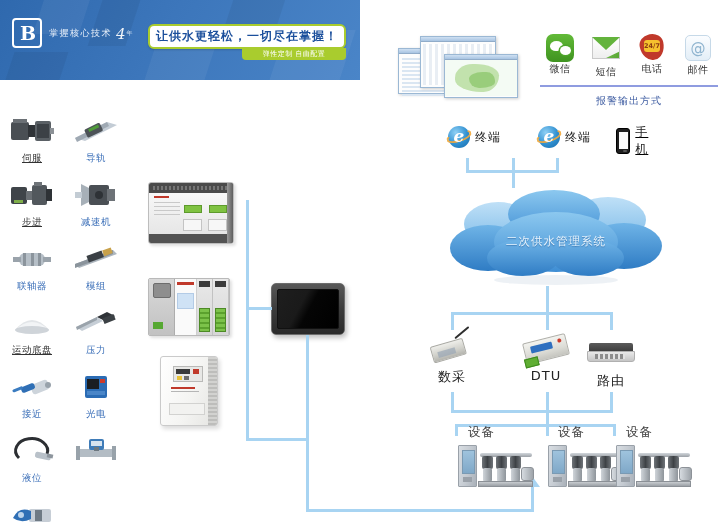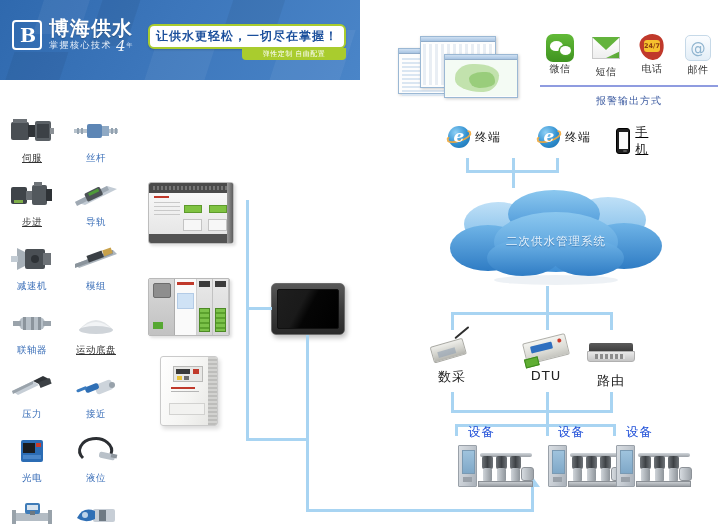--- a/index.html
+++ b/index.html
@@ -260,21 +260,21 @@
   .router-top{position:absolute;left:2px;top:0;width:44px;height:9px;border-radius:2px 2px 0 0;
     background:linear-gradient(180deg,#5b5b5b,#3b3b3b);}
   .router-bot{position:absolute;left:0;top:8px;width:48px;height:11px;border-radius:0 0 3px 3px;
     background:linear-gradient(180deg,#e9e9e9,#c5c5c5);border:1px solid #b0b0b0;}
   .router-ports{position:absolute;left:8px;top:11px;width:30px;height:5px;
     background:repeating-linear-gradient(90deg,#8d8d8d 0 3px,#e2e2e2 3px 5px);}
 
   
   .eqrow{position:absolute;left:430px;top:420px;width:240px;height:80px;}
   .eq{position:absolute;width:80px;}
-  .eq-lbl{font-size:12.5px;color:#1d4ed8;letter-spacing:1px;text-align:left;padding-left:10px;}
+  .eq-lbl{font-size:12.5px;color:#404040;letter-spacing:1px;text-align:left;padding-left:10px;}
   .eq-img{margin-top:2px;width:76px;height:46px;position:relative;}
   .cab{position:absolute;left:0;top:2px;width:19px;height:42px;border-radius:1px;
     background:linear-gradient(100deg,#d8dde2 0%,#c3c9d0 55%,#aab1b9 100%);border:1px solid #9aa1a9;}
   .cab:before{content:"";position:absolute;left:3px;top:4px;width:11px;height:22px;
     background:linear-gradient(180deg,#9fc3dd,#7fa8c8);border:1px solid #7a9ab3;}
   .cab:after{content:"";position:absolute;left:4px;bottom:4px;width:9px;height:5px;background:#9aa1a9;}
   .pump-base{position:absolute;left:20px;bottom:2px;width:55px;height:6px;
     background:linear-gradient(180deg,#c8ccd0,#9ba0a6);border:1px solid #8b9096;}
   .pump{position:absolute;bottom:7px;width:11px;height:26px;}
   .pump .mot{position:absolute;left:0;top:0;width:11px;height:13px;border-radius:2px;
@@ -295,21 +295,20 @@
     <div class="tile" style="left:40px;top:-10px;width:46px;height:44px;"></div>
     <div class="tile d" style="left:96px;top:-6px;width:38px;height:52px;"></div>
     <div class="tile" style="left:150px;top:38px;width:60px;height:50px;"></div>
     <div class="tile d" style="left:228px;top:-4px;width:52px;height:40px;"></div>
     <div class="tile" style="left:276px;top:30px;width:70px;height:60px;"></div>
     <div class="tile d" style="left:8px;top:52px;width:54px;height:40px;"></div>
 
     <div class="logo">
       <div class="logo-mark">B</div>
       <div class="logo-text">
-        <div class="logo-main">博海供水</div>
         <div class="logo-sub-row">
           <div class="logo-sub">掌握核心技术</div>
           <div class="logo-badge">4</div>
           <div class="logo-badge-sm">年</div>
         </div>
       </div>
     </div>
 
     <div class="slogan-wrap">
       <div class="slogan-box">
@@ -330,100 +329,84 @@
           <rect x="4" y="3" width="14" height="4" fill="#6b7075"></rect>
           <rect x="19" y="9" width="8" height="12" fill="#2f3337"></rect>
           <rect x="26" y="5" width="16" height="20" rx="2" fill="#5a6065"></rect>
           <rect x="28" y="8" width="12" height="14" fill="#3c4146"></rect>
           <rect x="41" y="12" width="4" height="6" fill="#8d9297"></rect>
         </svg>
       </div>
       <div class="prod-label dark">伺服</div>
     </div>
 
-    <div class="prod">
-      <div class="prod-img">
-        <svg width="46" height="30" viewBox="0 0 46 30">
-          <rect x="1" y="13" width="44" height="4" fill="#b8c3cd"></rect>
-          <rect x="14" y="8" width="15" height="14" rx="2" fill="#5d86b5"></rect>
-          <rect x="29" y="10" width="7" height="10" fill="#8fa9c4"></rect>
-          <g fill="#93a2b0">
-            <rect x="4" y="12" width="2" height="6"></rect>
-              <rect x="8" y="12" width="2" height="6"></rect>
-            <rect x="38" y="12" width="2" height="6"></rect>
-              <rect x="42" y="12" width="2" height="6"></rect>
-          </g>
-        </svg>
-      </div>
-      <div class="prod-label blue">丝杆</div>
+
+    <div class="prod">
+      <div class="prod-img">
+        <svg width="46" height="30" viewBox="0 0 46 30">
+          <polygon points="2,22 34,6 44,9 12,25" fill="#c3ccd5"></polygon>
+          <polygon points="2,22 34,6 36,10 4,26" fill="#9fa9b3"></polygon>
+          <rect x="12" y="10" width="17" height="9" rx="1.5" fill="#4c5257" transform="rotate(-26 20 14)"></rect>
+          <rect x="15" y="11" width="11" height="3" fill="#4f9b3a" transform="rotate(-26 20 12)"></rect>
+        </svg>
+      </div>
+      <div class="prod-label blue">导轨</div>
     </div>
 
     <div class="prod">
       <div class="prod-img">
         <svg width="46" height="30" viewBox="0 0 46 30">
           <rect x="2" y="7" width="16" height="17" rx="2" fill="#3f4449"></rect>
           <rect x="17" y="11" width="7" height="9" fill="#6a6f74"></rect>
           <rect x="23" y="5" width="15" height="20" rx="2" fill="#52585d"></rect>
           <rect x="37" y="9" width="6" height="12" fill="#2e3236"></rect>
           <rect x="25" y="2" width="8" height="4" fill="#6f7479"></rect>
           <rect x="5" y="20" width="9" height="3" fill="#7fae4a"></rect>
         </svg>
       </div>
       <div class="prod-label dark">步进</div>
     </div>
 
     <div class="prod">
       <div class="prod-img">
         <svg width="46" height="30" viewBox="0 0 46 30">
-          <polygon points="2,22 34,6 44,9 12,25" fill="#c3ccd5"></polygon>
-          <polygon points="2,22 34,6 36,10 4,26" fill="#9fa9b3"></polygon>
-          <rect x="12" y="10" width="17" height="9" rx="1.5" fill="#4c5257" transform="rotate(-26 20 14)"></rect>
-          <rect x="15" y="11" width="11" height="3" fill="#4f9b3a" transform="rotate(-26 20 12)"></rect>
-        </svg>
-      </div>
-      <div class="prod-label blue">导轨</div>
-    </div>
-
-    <div class="prod">
-      <div class="prod-img">
-        <svg width="46" height="30" viewBox="0 0 46 30">
           <rect x="16" y="5" width="20" height="20" rx="2" fill="#4a4f54"></rect>
           <rect x="34" y="9" width="8" height="12" fill="#6d7277"></rect>
           <polygon points="16,8 8,4 8,26 16,22" fill="#a7b0b8"></polygon>
           <rect x="2" y="12" width="7" height="6" fill="#c3ccd4"></rect>
           <circle cx="26" cy="15" r="4" fill="#2e3236"></circle>
         </svg>
       </div>
       <div class="prod-label blue">减速机</div>
-    </div>
-
-    <div class="prod">
-      <div class="prod-img">
-        <svg width="46" height="30" viewBox="0 0 46 30">
-          <polygon points="2,20 40,6 44,10 6,24" fill="#aeb7bf"></polygon>
-          <polygon points="2,20 40,6 40,10 2,24" fill="#8b949c"></polygon>
-          <rect x="14" y="9" width="16" height="7" fill="#3b4045" transform="rotate(-20 22 12)"></rect>
-          <rect x="30" y="5" width="9" height="6" fill="#c8a14a" transform="rotate(-20 34 8)"></rect>
-        </svg>
-      </div>
-      <div class="prod-label blue">模组</div>
     </div>
 
     <div class="prod">
       <div class="prod-img">
         <svg width="46" height="30" viewBox="0 0 46 30">
           <rect x="10" y="9" width="26" height="13" rx="6" fill="#b6bfc7"></rect>
           <rect x="14" y="9" width="3" height="13" fill="#8b949c"></rect>
           <rect x="22" y="9" width="3" height="13" fill="#8b949c"></rect>
           <rect x="29" y="9" width="3" height="13" fill="#8b949c"></rect>
           <rect x="4" y="13" width="8" height="5" fill="#9aa3ab"></rect>
           <rect x="34" y="13" width="8" height="5" fill="#9aa3ab"></rect>
         </svg>
       </div>
       <div class="prod-label blue">联轴器</div>
+    </div>
+
+    <div class="prod">
+      <div class="prod-img">
+        <svg width="46" height="30" viewBox="0 0 46 30">
+          <polygon points="2,20 40,6 44,10 6,24" fill="#aeb7bf"></polygon>
+          <polygon points="2,20 40,6 40,10 2,24" fill="#8b949c"></polygon>
+          <rect x="14" y="9" width="16" height="7" fill="#3b4045" transform="rotate(-20 22 12)"></rect>
+          <rect x="30" y="5" width="9" height="6" fill="#c8a14a" transform="rotate(-20 34 8)"></rect>
+        </svg>
+      </div>
+      <div class="prod-label blue">模组</div>
     </div>
 
     <div class="prod">
       <div class="prod-img">
         <svg width="46" height="30" viewBox="0 0 46 30">
           <path d="M6 22 Q23 2 40 22 Q23 28 6 22 Z" fill="#e2e5e8"></path>
           <path d="M6 22 Q23 6 40 22 Q23 25 6 22 Z" fill="#f2f4f6"></path>
           <ellipse cx="23" cy="22" rx="17" ry="4" fill="#cfd4d9"></ellipse>
         </svg>
       </div>

